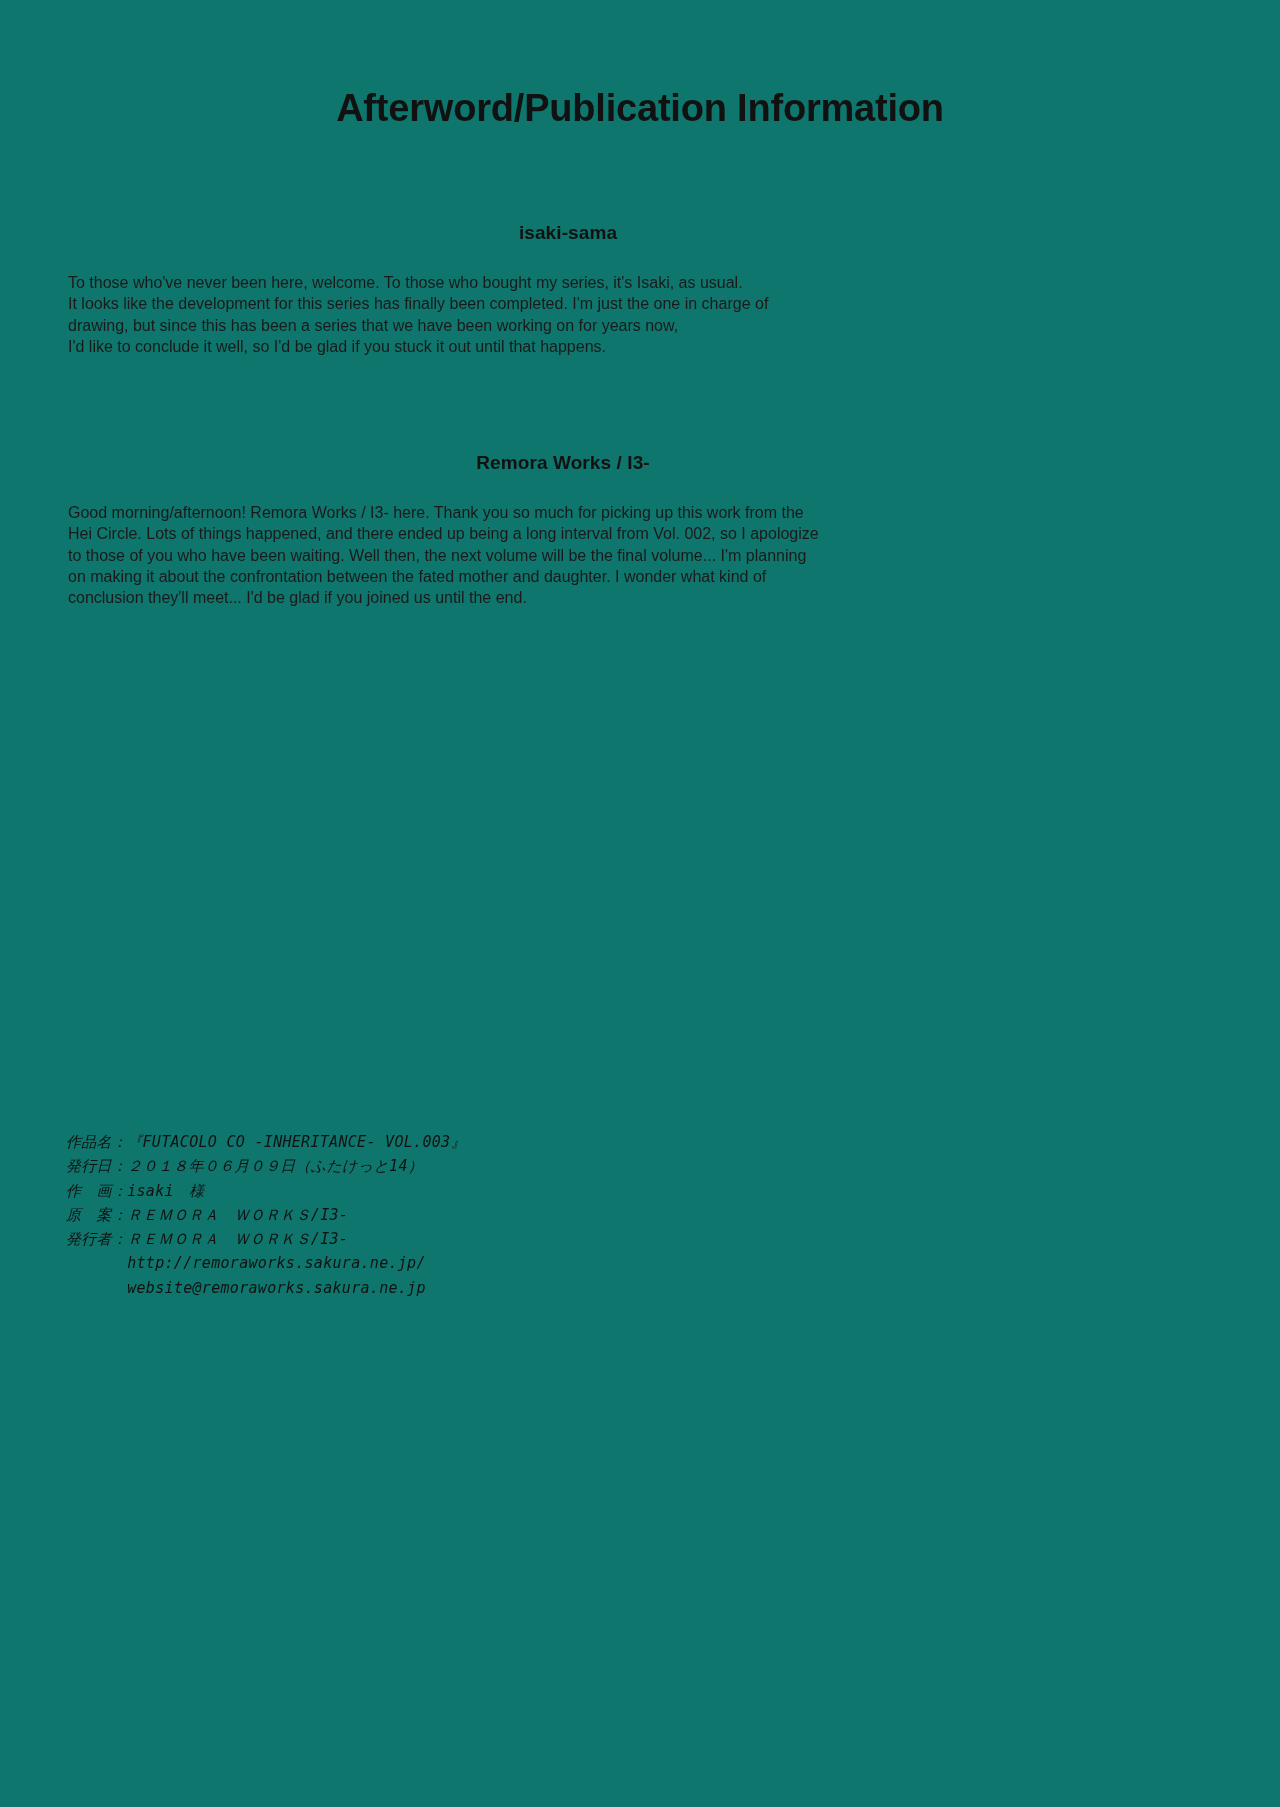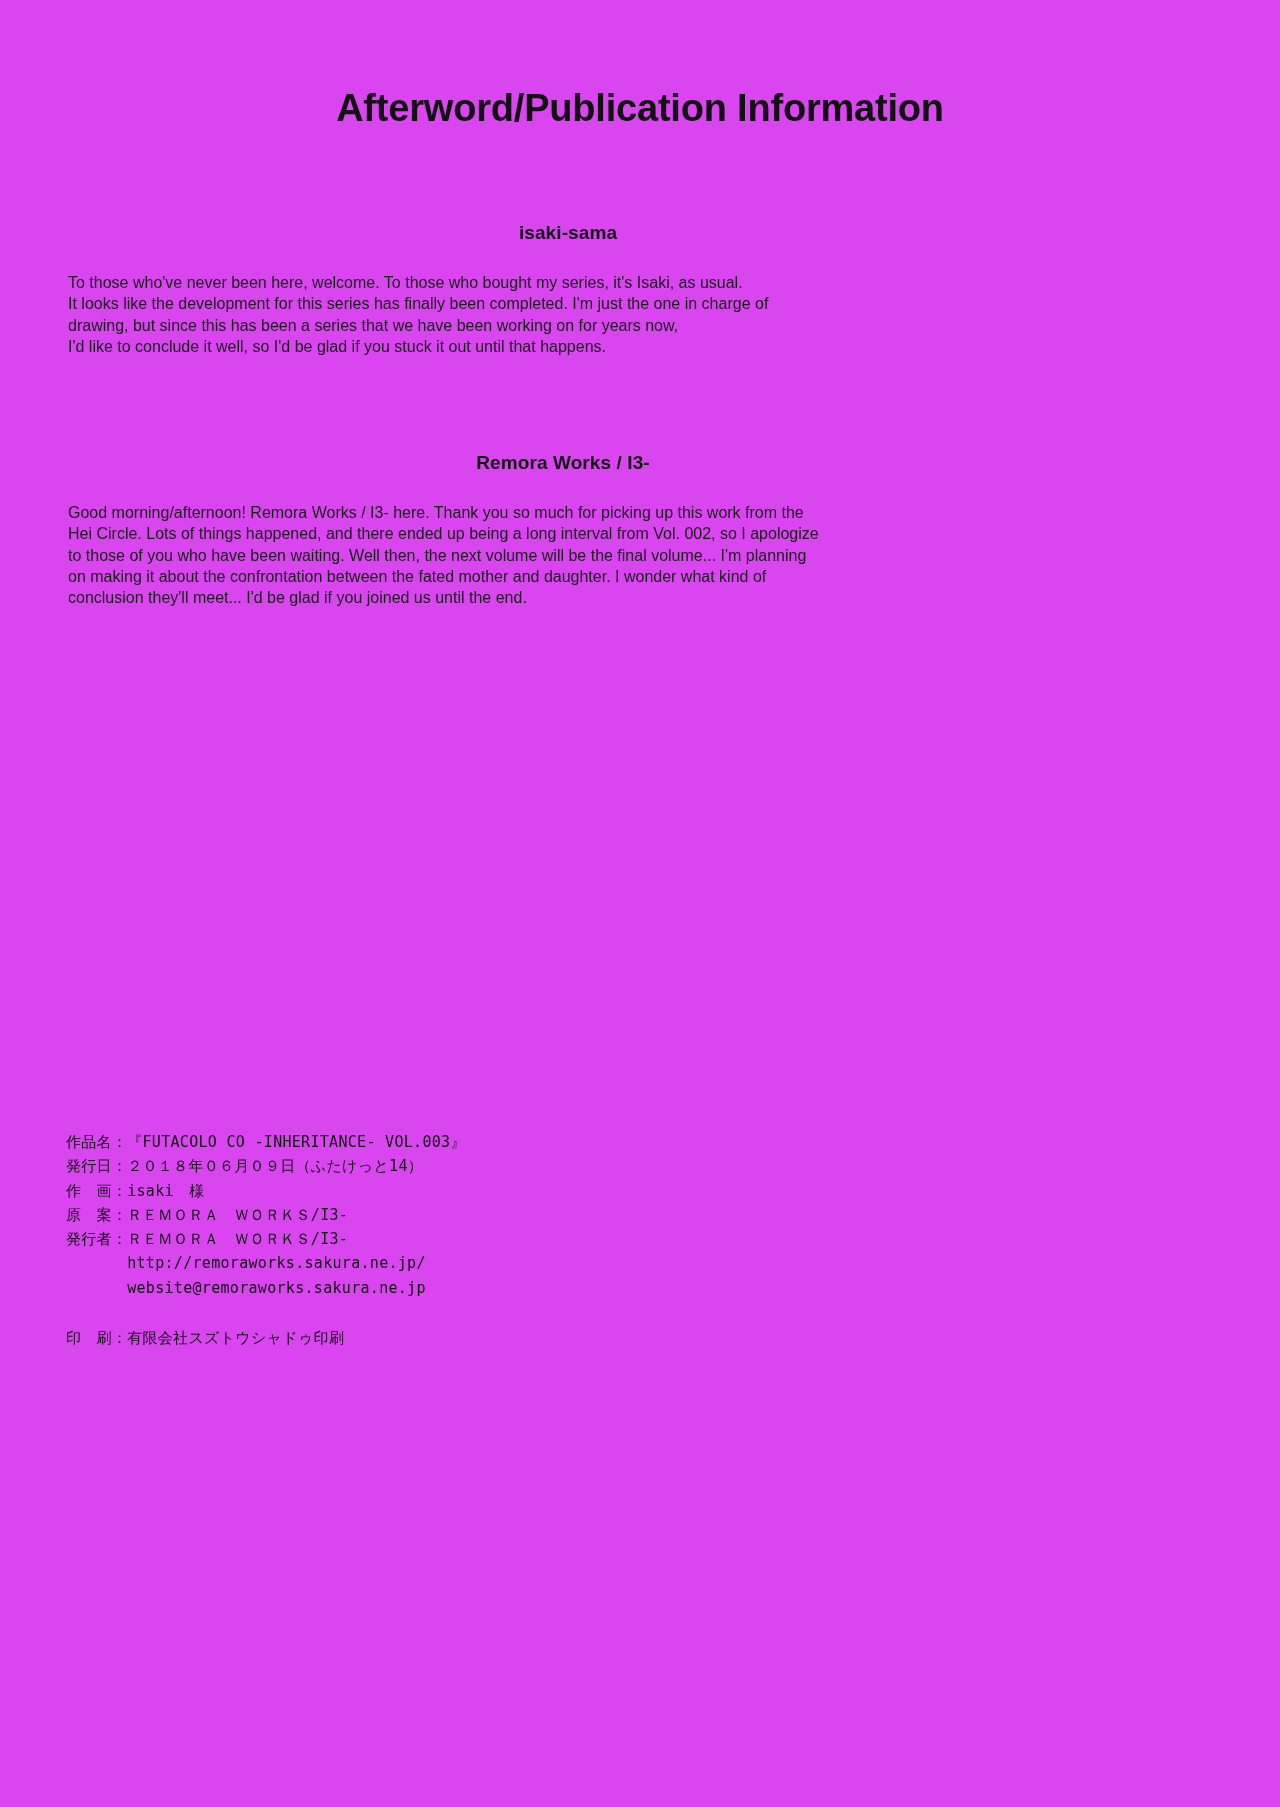--- a/index.html
+++ b/index.html
@@ -11,21 +11,21 @@
     width: 1280px;
     height: 1807px;
     position: relative;
     font-family: "Liberation Sans", sans-serif;
     color: #1a1a1a;
     overflow: hidden;
   }
   .page {
     position: absolute;
     inset: 0;
-    background: #d946ef;
+    background: #0f766e;
   }
   .page-title {
     position: absolute;
     top: 62px;
     left: 0;
     width: 100%;
     text-align: center;
     font-size: 38px;
     font-weight: bold;
     letter-spacing: -0.2px;
@@ -61,20 +61,21 @@
     width: 1050px;
     font-family: "DejaVu Sans Mono", "Liberation Mono", monospace;
     color: #111111;
   }
   .colophon-block {
     font-size: 15px;
     line-height: 1.62;
     white-space: pre-wrap;
     letter-spacing: 0.3px;
     margin: 0;
+    font-style: italic;
   }
   .colophon-print {
     font-size: 15px;
     line-height: 1.62;
     letter-spacing: 0.3px;
     margin: 26px 0 0 0;
     white-space: pre-wrap;
   }
   .colophon-legal {
     font-size: 14.5px;
@@ -109,16 +110,15 @@
   </section>
 
   <div class="colophon">
     <p class="colophon-block">作品名：『FUTACOLO CO -INHERITANCE- VOL.003』
 発行日：２０１８年０６月０９日（ふたけっと14）
 作　画：isaki　様
 原　案：ＲＥＭＯＲＡ　ＷＯＲＫＳ/I3-
 発行者：ＲＥＭＯＲＡ　ＷＯＲＫＳ/I3-
 　　　　http://remoraworks.sakura.ne.jp/
 　　　　website@remoraworks.sakura.ne.jp</p>
-    <p class="colophon-print">印　刷：有限会社スズトウシャドゥ印刷</p>
   </div>
 
 </div>
 
 </body></html>

